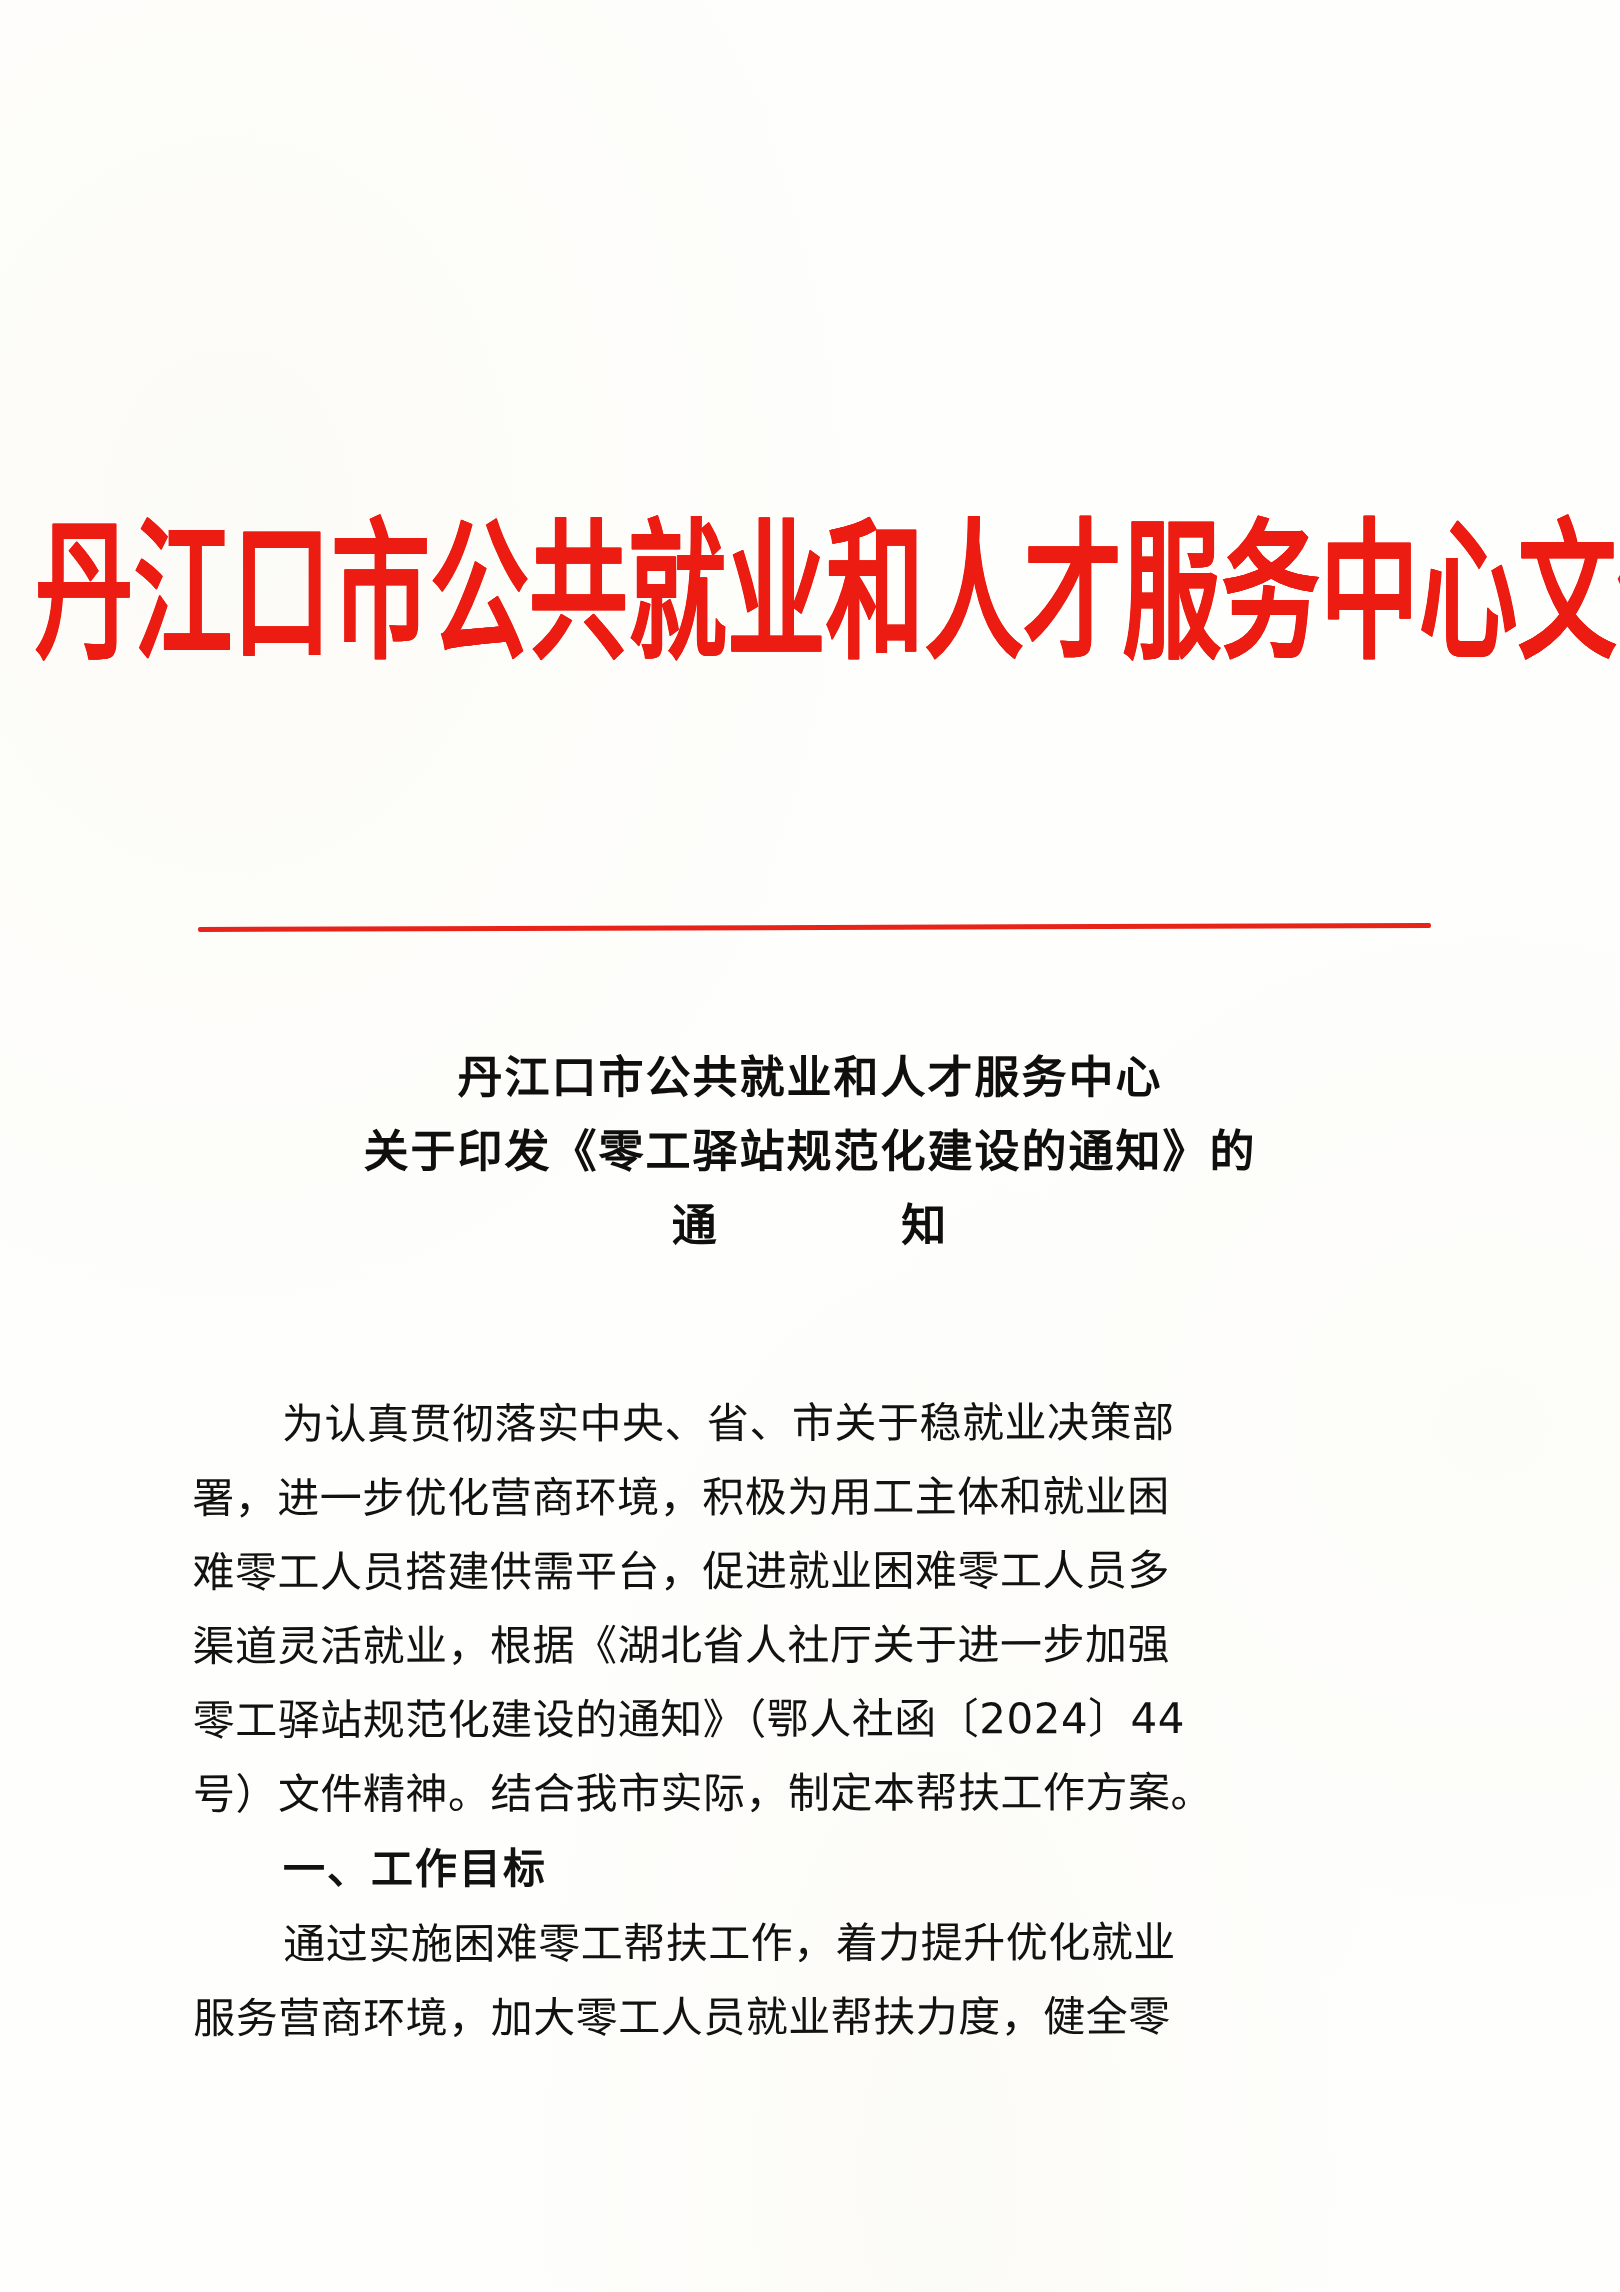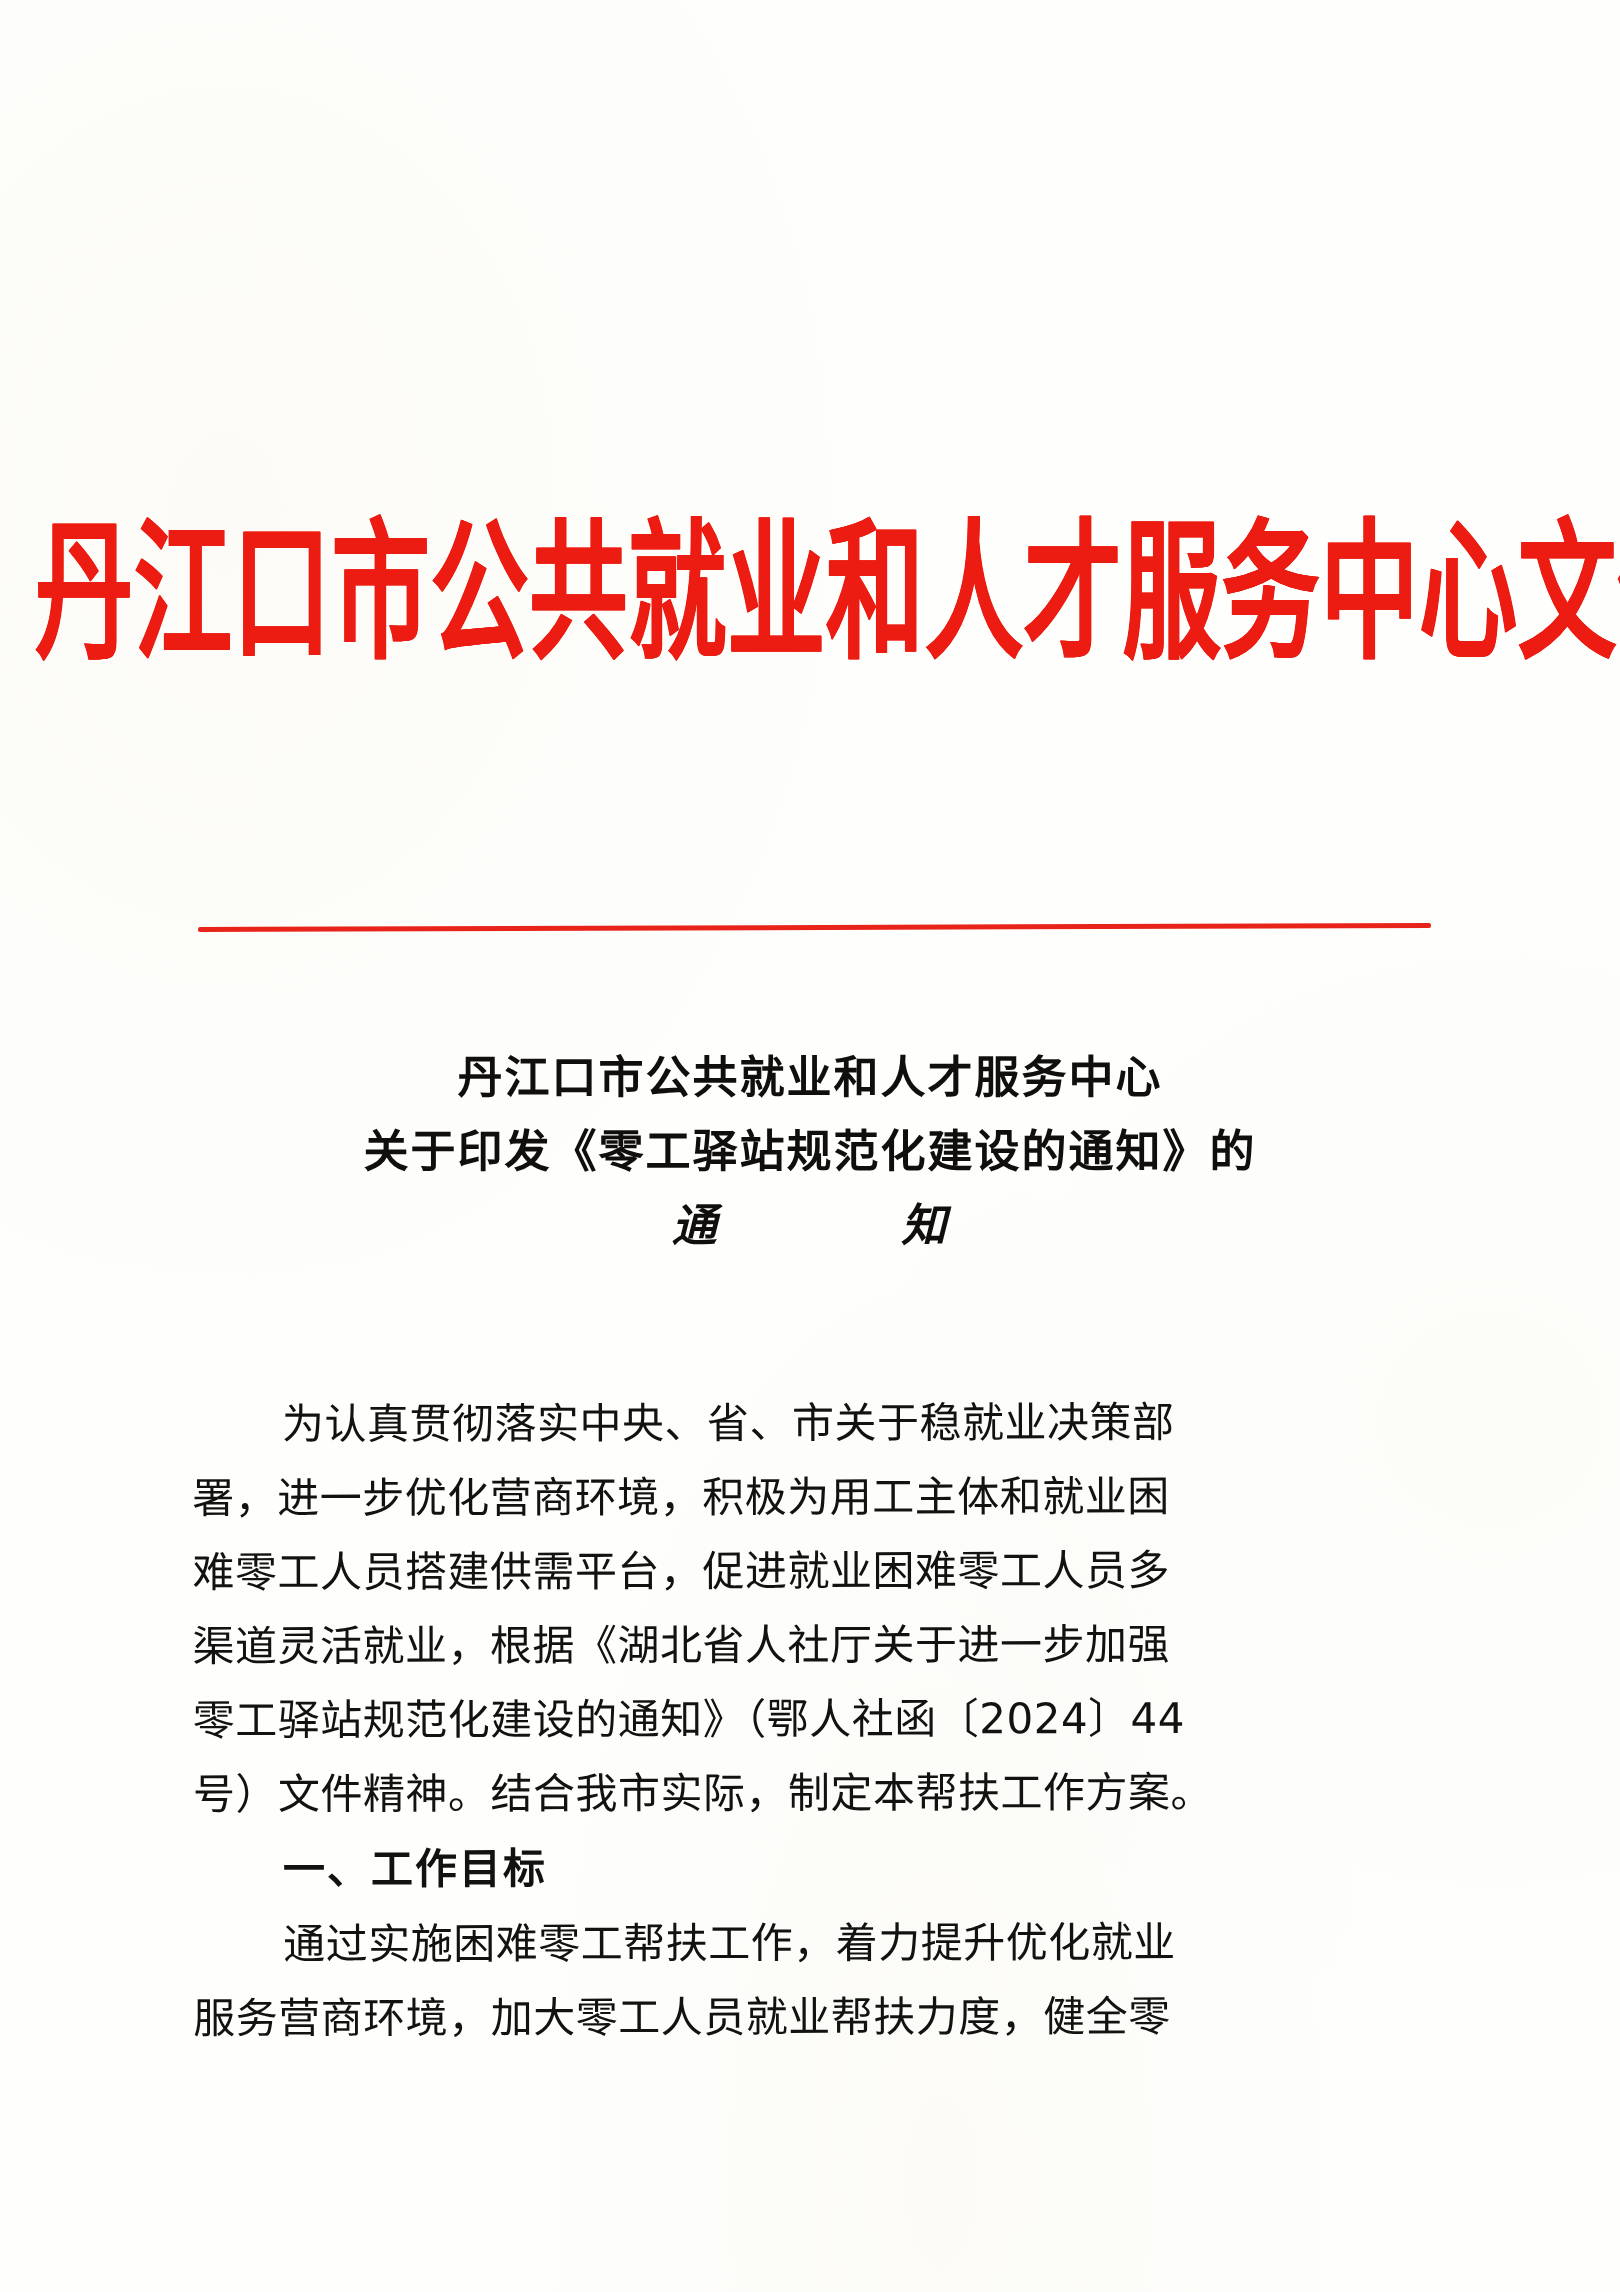--- a/index.html
+++ b/index.html
@@ -92,21 +92,20 @@
 
   .doc-title-line {
     font-size: 45px;
     line-height: 74px;
     letter-spacing: 2px;
     white-space: nowrap;
   }
 
   .doc-title-line.tl-3 {
     letter-spacing: 2px;
-    font-style: italic;
   }
 
   .tl-gap {
     display: inline-block;
     width: 147px;
   }
 
   
   .body-text {
     position: absolute;

